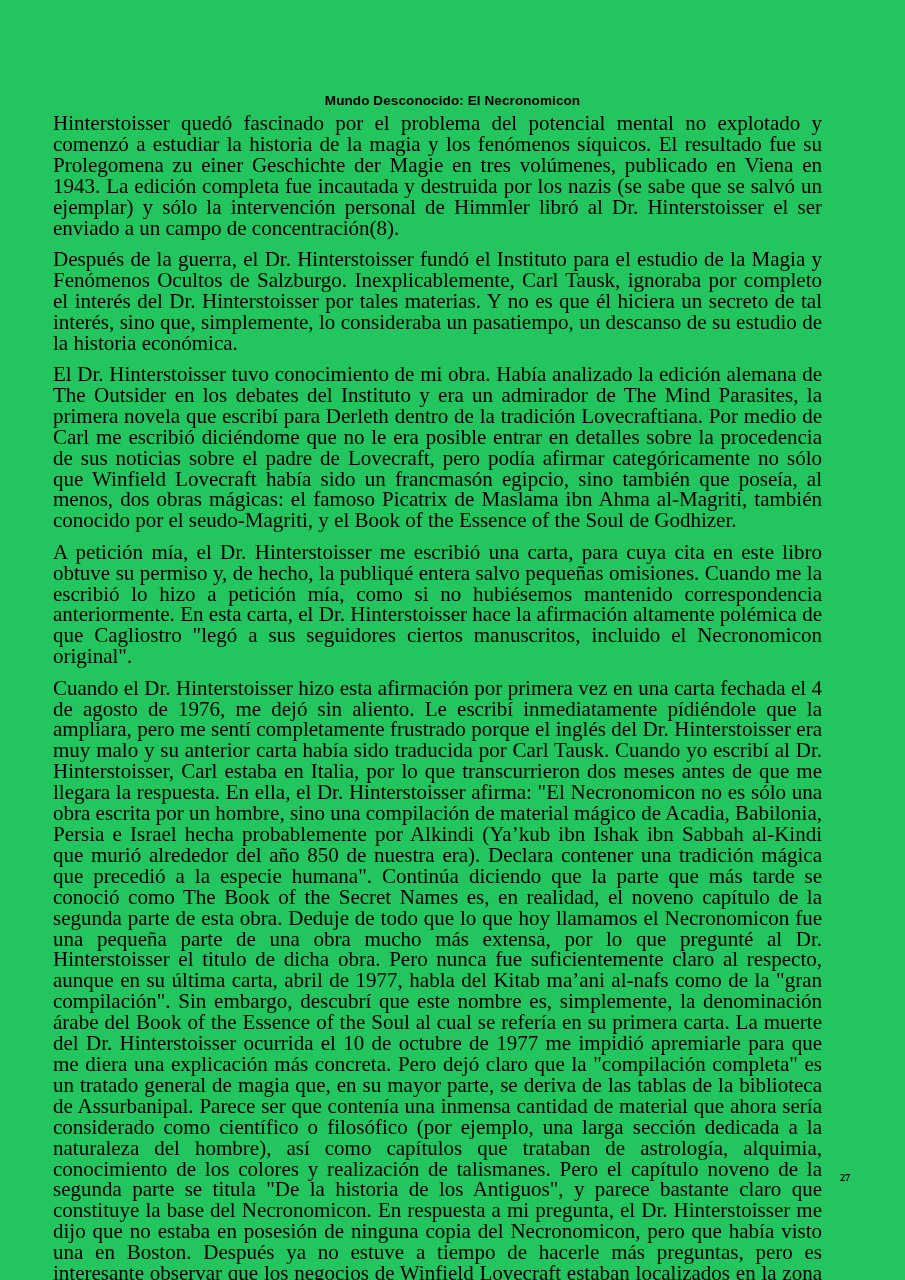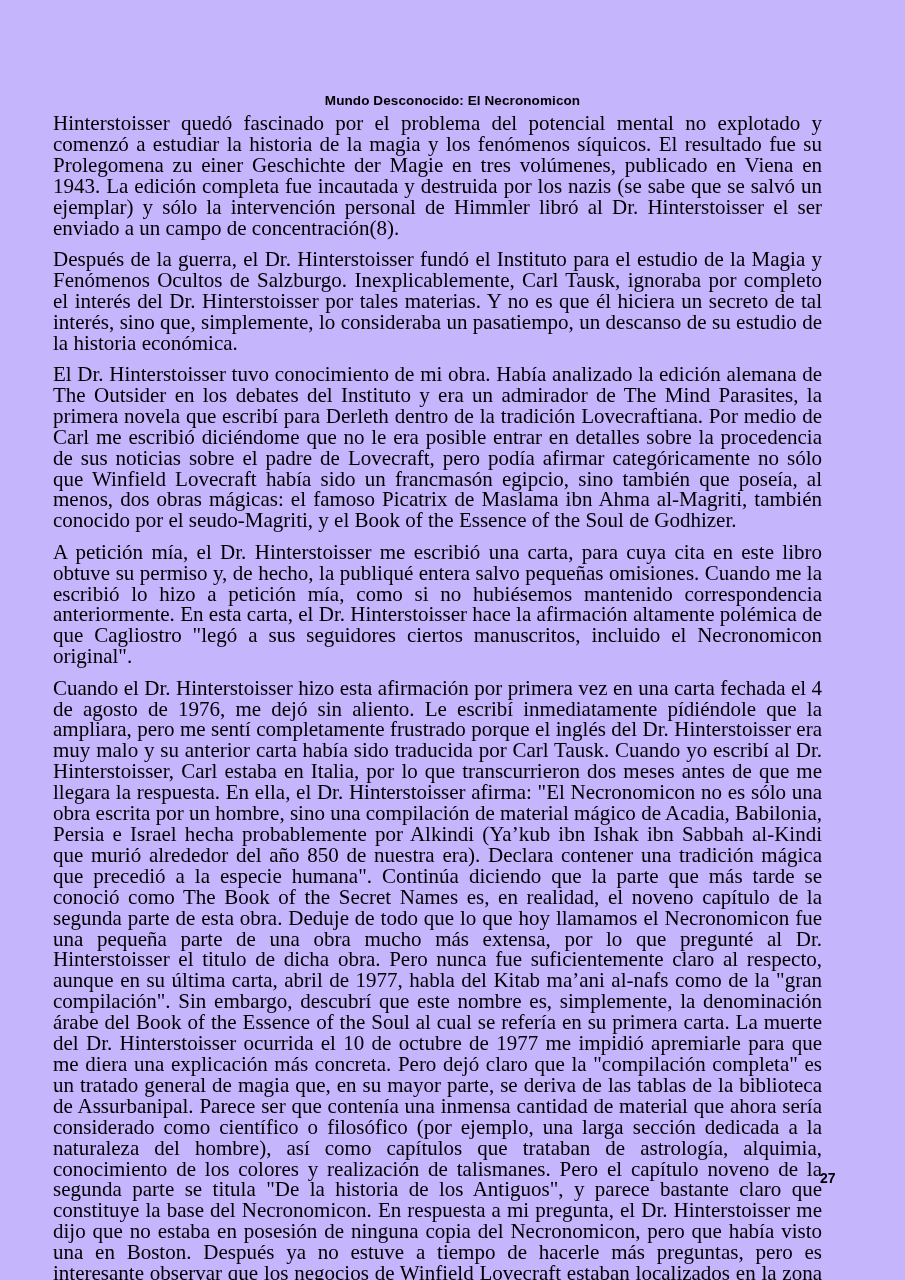--- a/index.html
+++ b/index.html
@@ -13,21 +13,21 @@
       position: relative;
       overflow: hidden;
       color: #000000;
     }
     .page {
       position: absolute;
       left: 0;
       top: 0;
       width: 905px;
       height: 1280px;
-      background: #c4b5fd;
+      background: #22c55e;
     }
     .running-header {
       position: absolute;
       top: 93px;
       left: 0;
       width: 905px;
       text-align: center;
       font-family: "Liberation Sans", "DejaVu Sans", sans-serif;
       font-weight: bold;
       font-size: 13.5px;
@@ -51,24 +51,24 @@
     }
     .body-text p.last-para {
       text-align-last: justify;
       margin-bottom: 8px;
     }
     .page-number {
       position: absolute;
       top: 1170px;
       left: 820px;
       width: 30px;
-      text-align: left;
-      font-family: Liberation Sans, sans-serif;
+      text-align: right;
+      font-family: Liberation Serif, serif;
       font-weight: bold;
-      font-size: 14px;
+      font-size: 10px;
       line-height: 16px;
     }
   </style>
 </head>
 <body>
 
 <div class="page">
 
   <div class="running-header">Mundo Desconocido: El Necronomicon</div>
 

